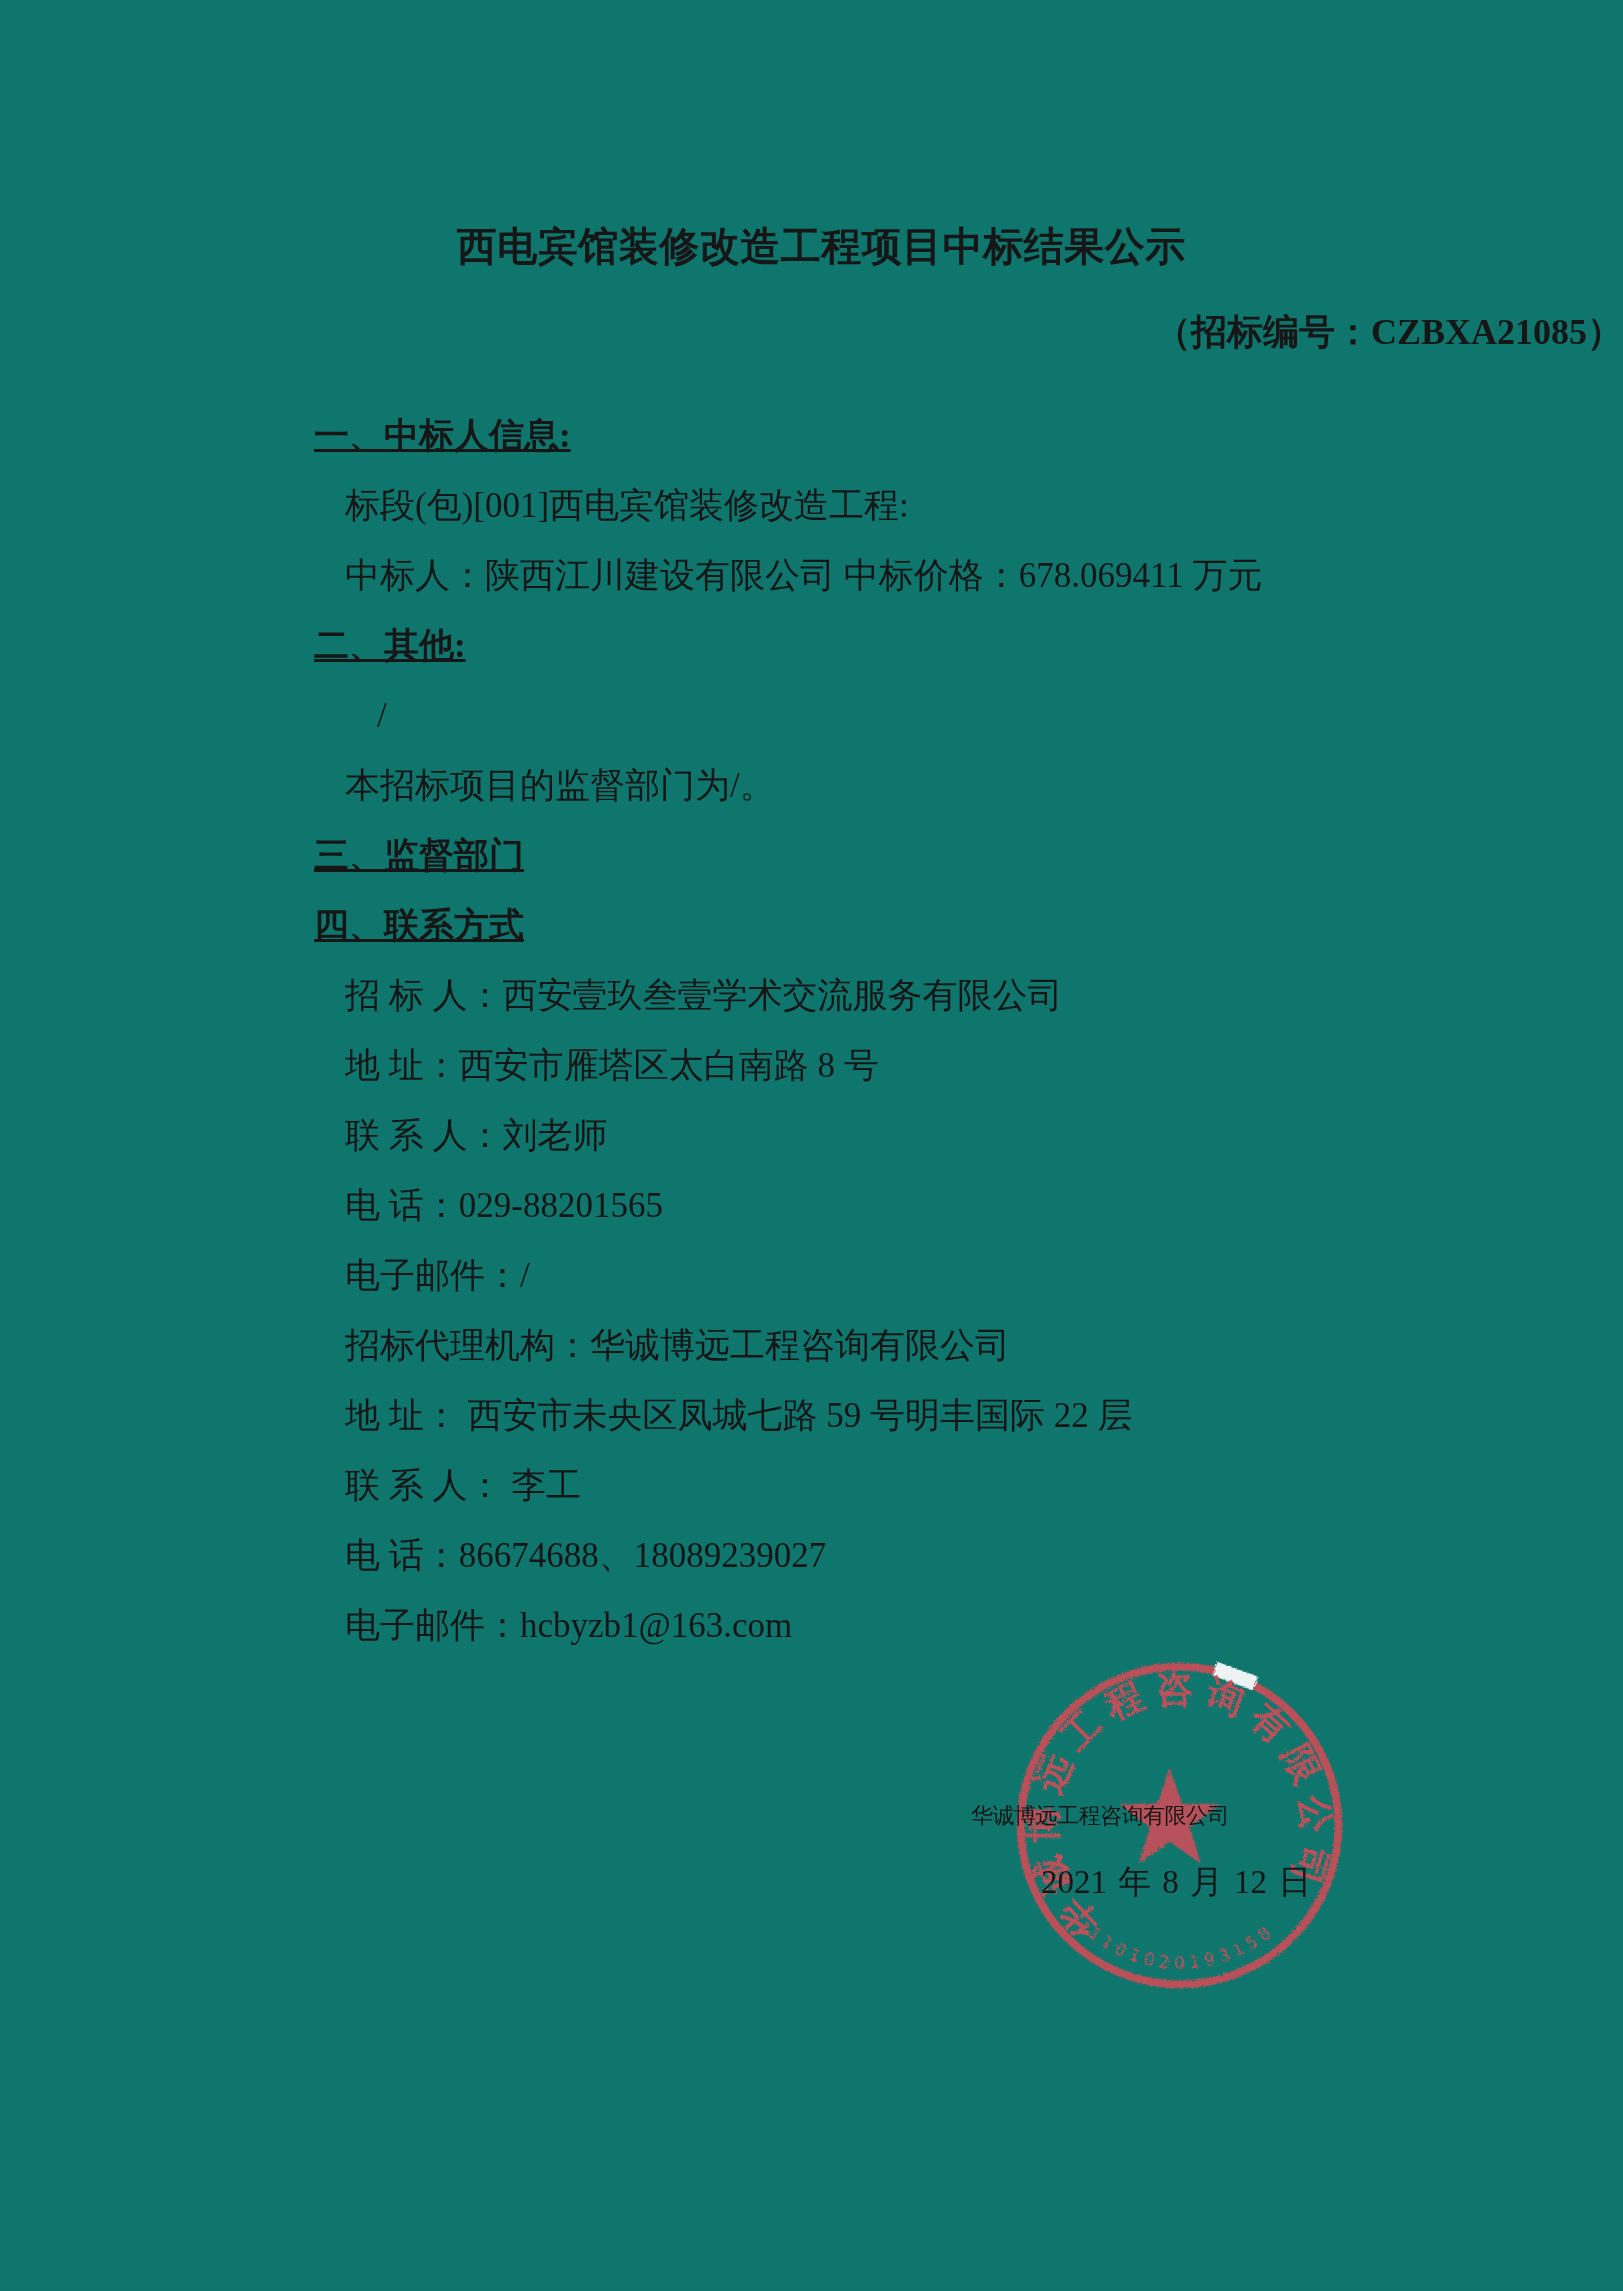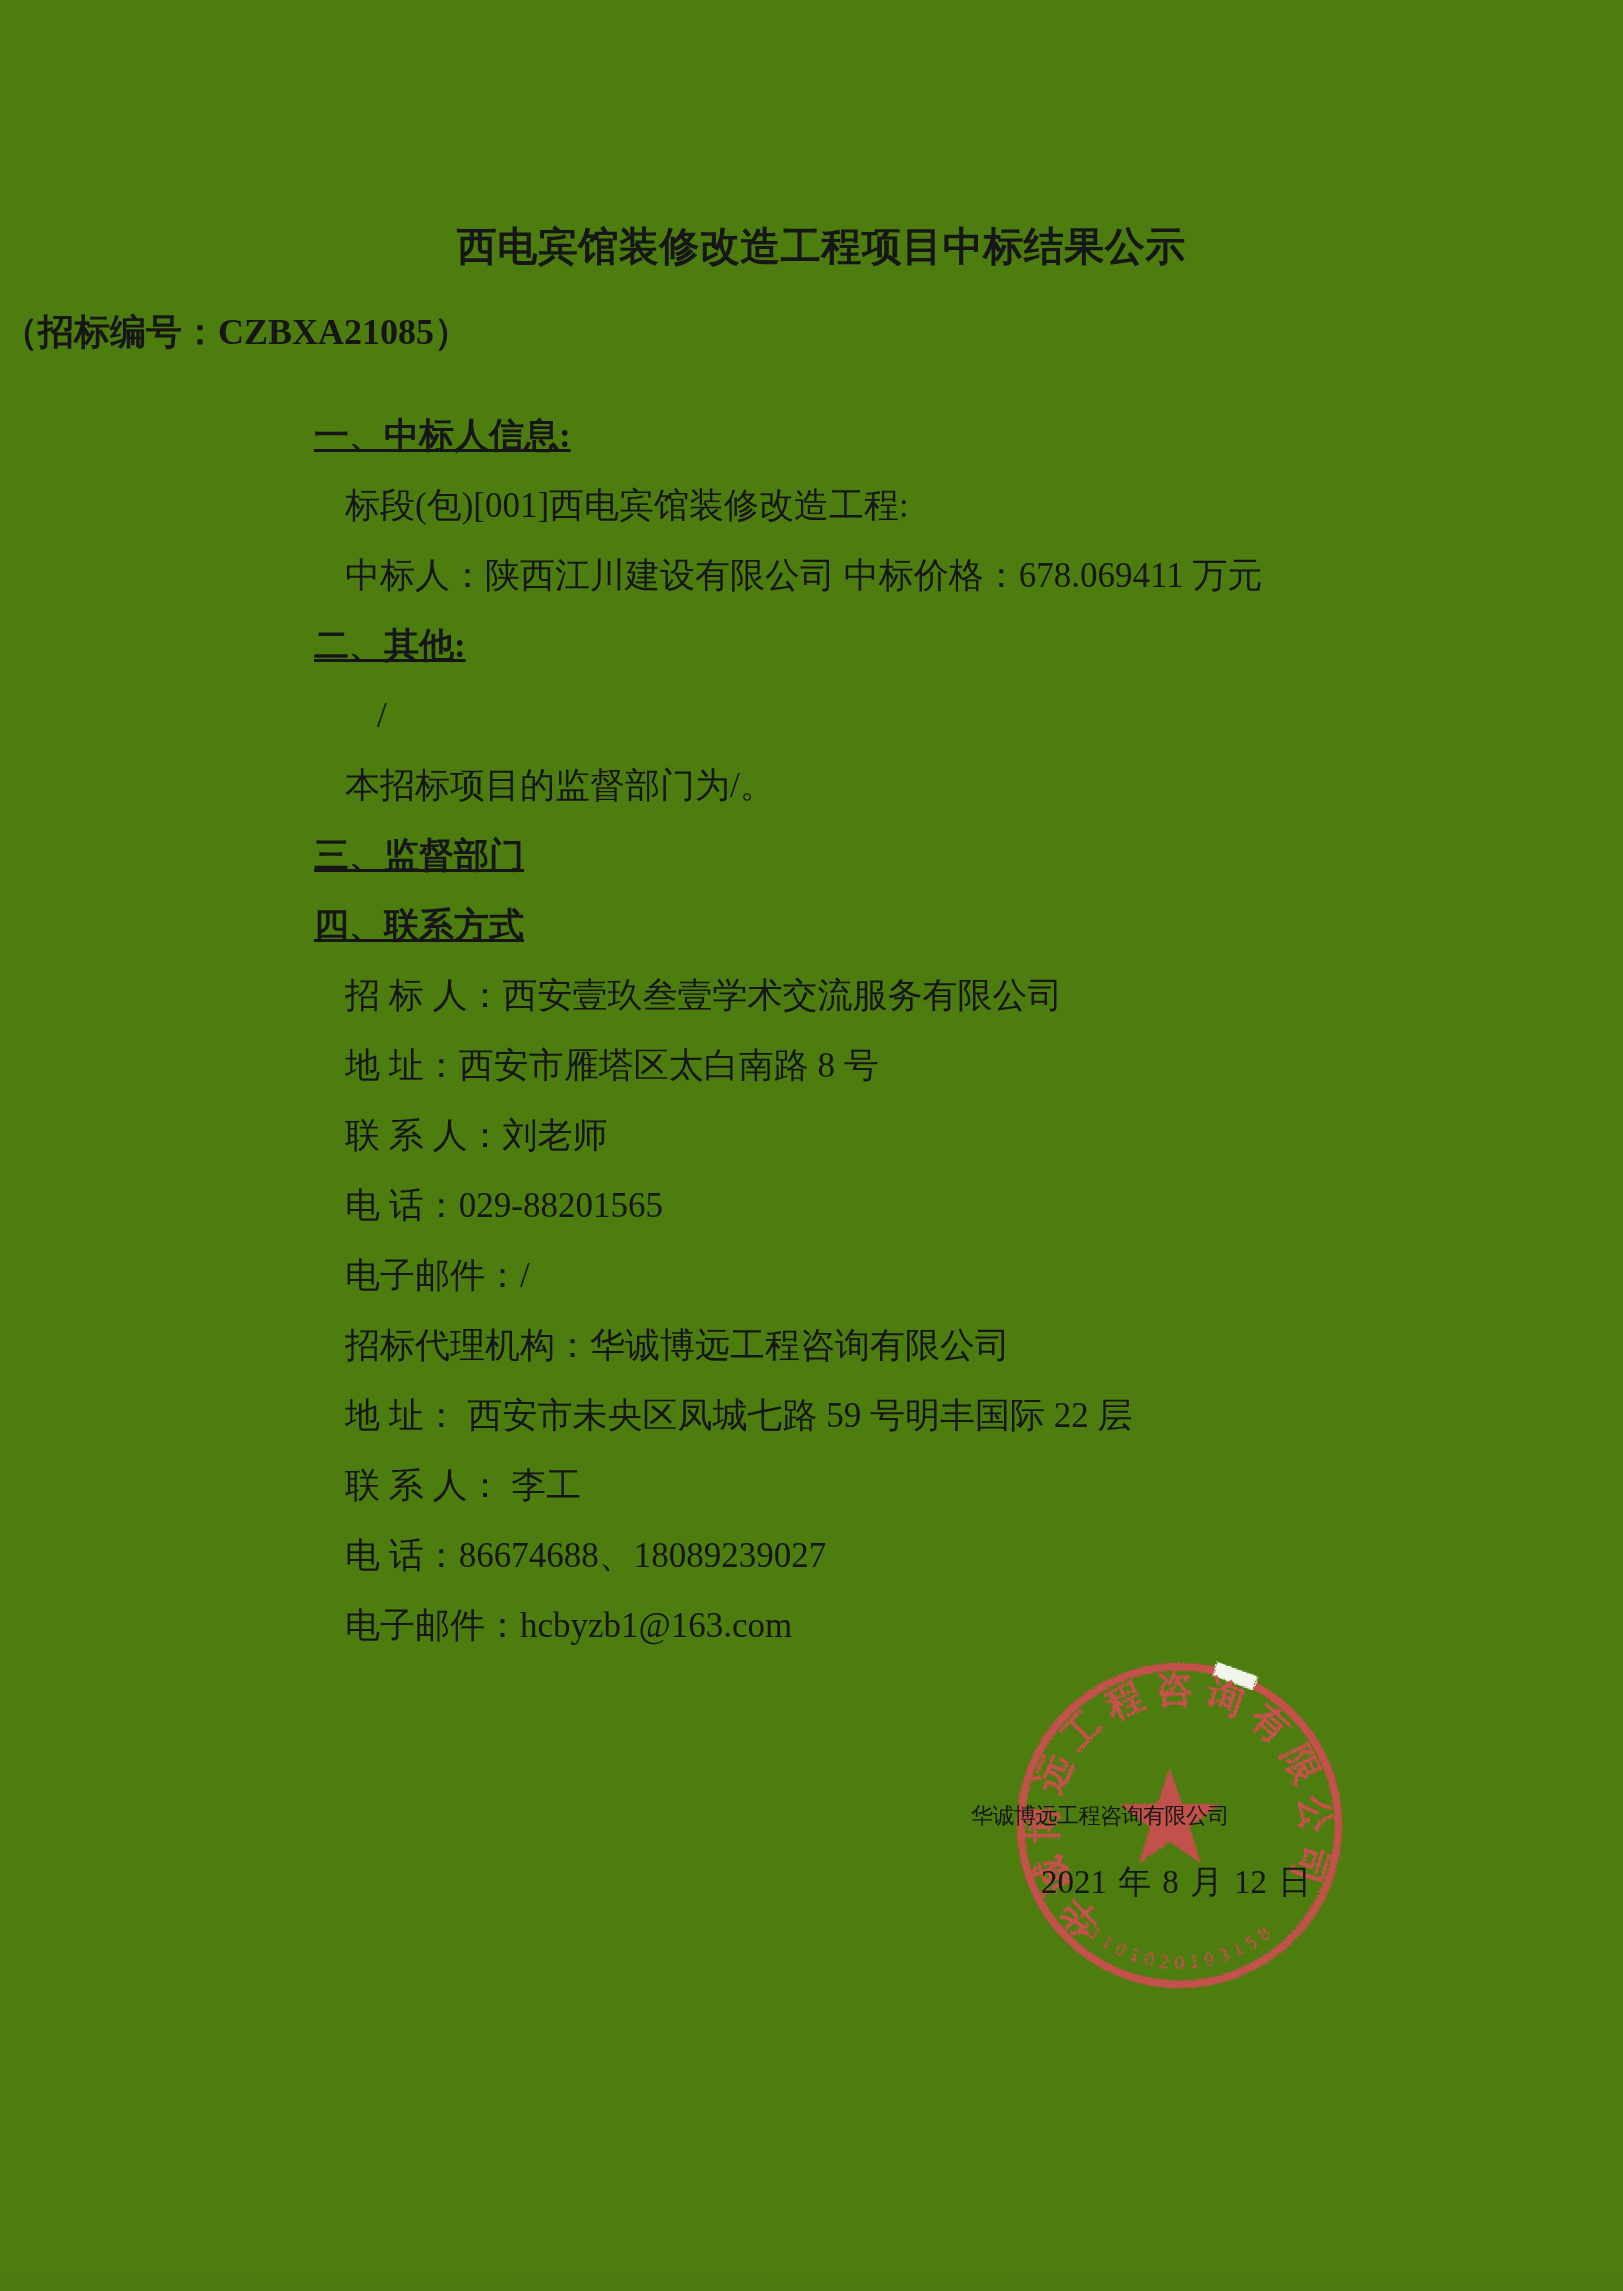--- a/index.html
+++ b/index.html
@@ -1,38 +1,38 @@
 <!DOCTYPE html>
 <html><head>
 <meta charset="utf-8">
 <style>
   html,body{margin:0;padding:0;background:#e9e9e9;}
   .page{
     position:relative;
     width:1623px;height:2292px;
     margin:0 auto;
-    background:#4d7c0f;
+    background:#0f766e;
     overflow:hidden;
     font-family:"Liberation Serif","DejaVu Serif",serif;
     color:#161616;
   }
   .page::after{
     content:"";position:absolute;left:0;right:0;bottom:0;height:25.5px;
     background:linear-gradient(to bottom,rgba(0,0,0,0),rgba(0,0,0,0.02));
     pointer-events:none;
   }
   .title{
     position:absolute;top:224px;left:0;width:100%;
     text-align:center;text-indent:19.6px;
     font-size:40px;line-height:45px;font-weight:700;
     letter-spacing:0.5px;margin:0;
   }
   .subtitle{
     position:absolute;top:309px;left:0;width:100%;
-    text-align:left;text-indent:2px;
+    text-align:right;text-indent:2px;
     font-size:36px;line-height:47px;font-weight:700;
     margin:0;
   }
   .body-lines{
     position:absolute;top:401px;left:0;width:100%;
     font-size:35px;
   }
   .line{height:70px;line-height:70px;white-space:pre;}
   .line.heading{padding-left:314px;font-weight:700;text-decoration:underline;}
   .line.content{padding-left:345px;}

